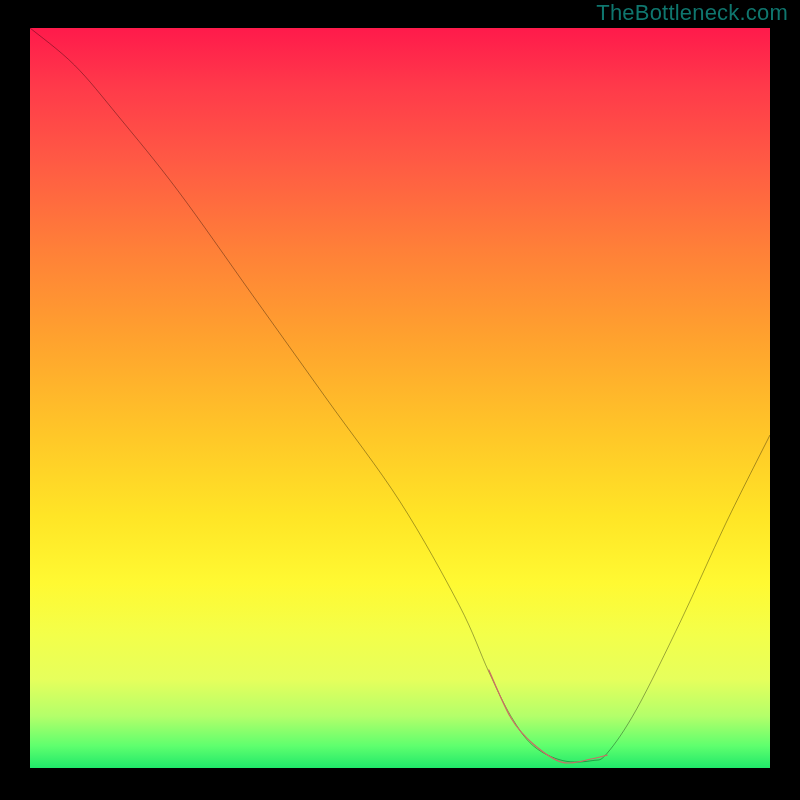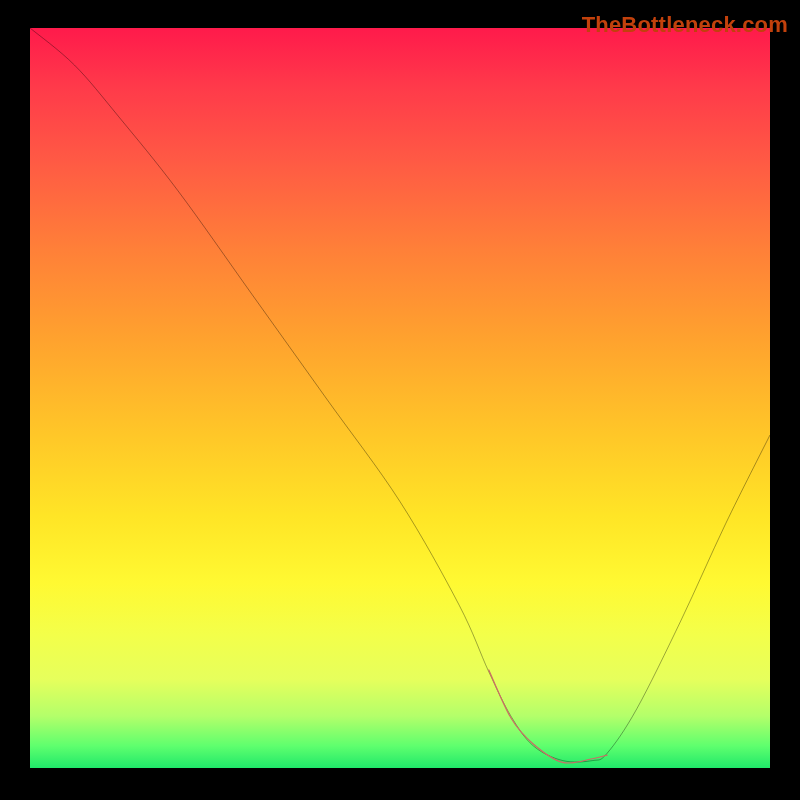--- a/index.html
+++ b/index.html
@@ -12,25 +12,25 @@
     font-family: Arial, Helvetica, sans-serif;
   }
   .frame {
     position: relative;
     width: 800px;
     height: 800px;
     background: #000000;
   }
   .watermark {
     position: absolute;
-    top: 12px;
+    top: 0;
     right: 12px;
-    color: #c2410c;
+    color: #0f766e;
     font-size: 22px;
-    font-weight: 700;
+    font-weight: 400;
     letter-spacing: 0.2px;
     z-index: 20;
   }
   .plot {
     position: absolute;
     left: 30px;
     top: 28px;
     width: 740px;
     height: 740px;
     

